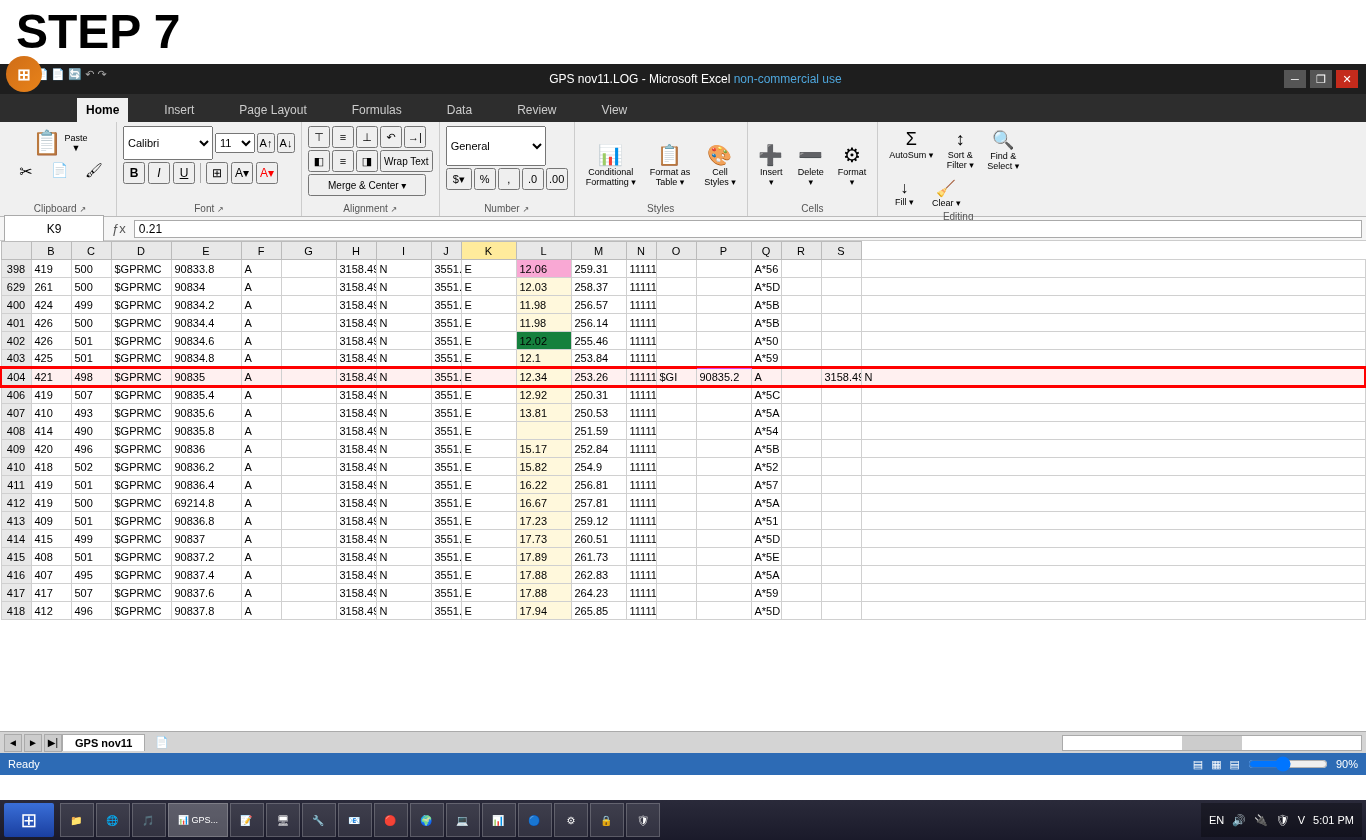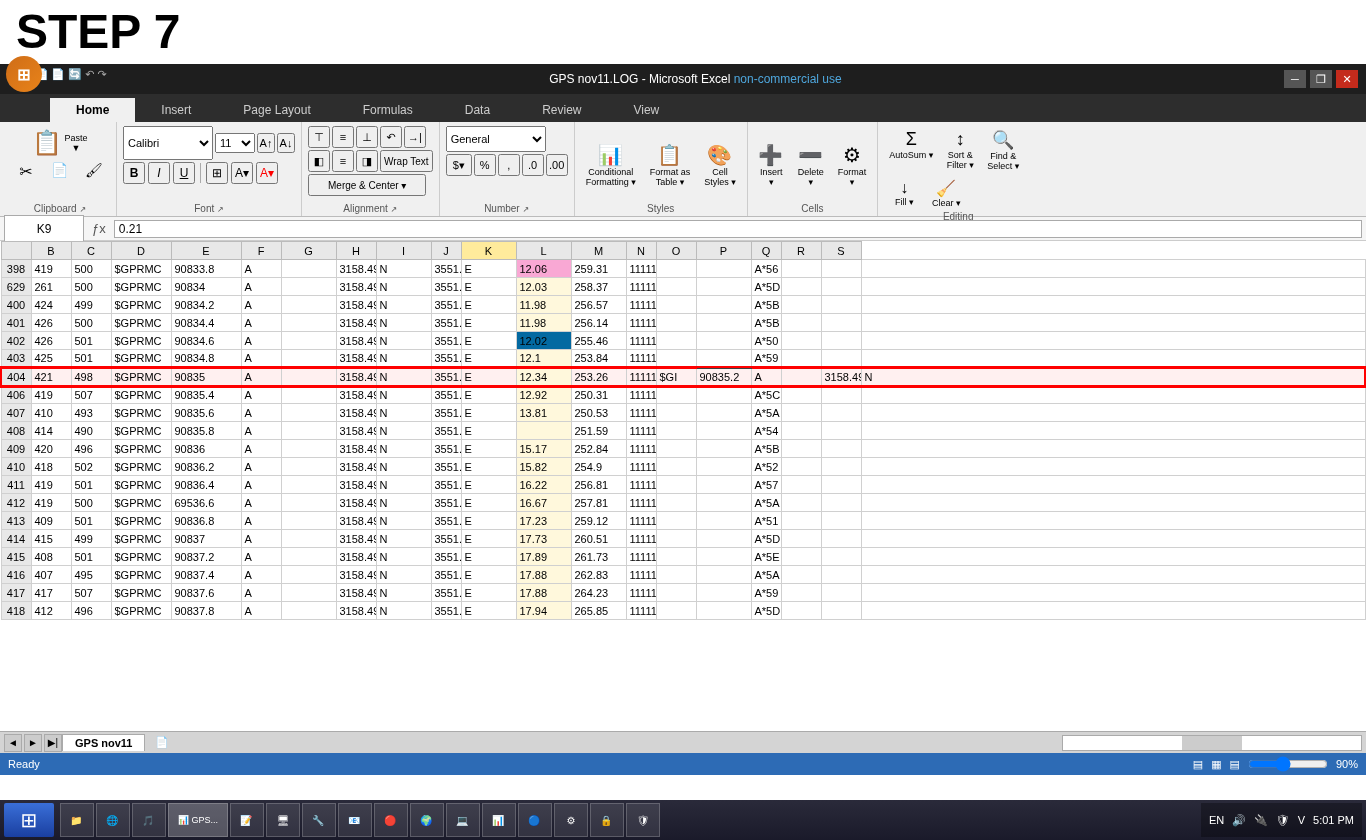--- a/index.html
+++ b/index.html
@@ -33,27 +33,28 @@
 
     
     .ribbon-tabs {
       background: #2d2d2d;
       height: 28px;
       display: flex;
       align-items: flex-end;
       padding-left: 50px;
     }
     .ribbon-tab {
-      padding: 4px 26px;
+      padding: 4px 9px;
       font-size: 12px;
       color: #ccc;
       cursor: pointer;
       height: 24px;
       display: flex;
       align-items: center;
+      margin-left: 27px;
     }
     .ribbon-tab.active {
       background: #f0f0f0;
       color: #000;
       font-weight: bold;
     }
 
     
     .ribbon {
       background: #f0f0f0;
@@ -99,21 +100,21 @@
     .formula-bar {
       background: #f5f5f5;
       border-bottom: 1px solid #ccc;
       height: 24px;
       display: flex;
       align-items: center;
       padding: 0 4px;
       gap: 4px;
     }
     .name-box {
-      width: 80px;
+      width: 100px;
       border: 1px solid #aaa;
       padding: 6px 4px;
       font-size: 12px;
       background: #fff;
       text-align: center;
     }
     .formula-label {
       font-size: 13px;
       color: #555;
       padding: 0 4px;
@@ -369,21 +370,21 @@
       </div>
       <div style="display:flex; gap:2px; align-items:center;">
         <button style="font-size:10px; height:22px; padding:0 18px;">Merge &amp; Center ▾</button>
       </div>
     </div>
     <div class="group-label">Alignment <span style="font-size:8px;">↗</span></div>
   </div>
 
   <div class="ribbon-group" style="min-width:110px;">
     <div class="ribbon-group-content" style="flex-direction:column; gap:2px; width:100%;">
-      <select style="width:100px; font-size:11px; height:26px;">
+      <select style="width:100px; font-size:11px; height:40px;">
         <option>General</option>
       </select>
       <div style="display:flex; gap:2px; align-items:center;">
         <button style="width:26px; height:22px; font-size:11px;">$▾</button>
         <button style="width:22px; height:22px; font-size:11px;">%</button>
         <button style="width:22px; height:22px; font-size:11px;">,</button>
         <button style="width:22px; height:22px; font-size:11px;">.0</button>
         <button style="width:22px; height:22px; font-size:11px;">.00</button>
       </div>
     </div>
@@ -574,21 +575,21 @@
             <td>426</td>
             <td>501</td>
             <td>$GPRMC</td>
             <td>90834.6</td>
             <td>A</td>
             <td></td>
             <td>3158.49</td>
             <td>N</td>
             <td>3551.92</td>
             <td>E</td>
-            <td style="background: #0369a1;">12.02</td>
+            <td style="background: #15803d;">12.02</td>
             <td>255.46</td>
             <td>111112</td>
             <td></td>
             <td></td>
             <td>A*50</td>
             <td></td>
             <td></td>
             <td></td>
           </tr>
           <tr>
@@ -622,21 +623,21 @@
             <td style="border-top: 2px solid red; border-bottom: 2px solid red;">A</td>
             <td style="border-top: 2px solid red; border-bottom: 2px solid red;"></td>
             <td style="border-top: 2px solid red; border-bottom: 2px solid red;">3158.49</td>
             <td style="border-top: 2px solid red; border-bottom: 2px solid red;">N</td>
             <td style="border-top: 2px solid red; border-bottom: 2px solid red;">3551.92</td>
             <td style="border-top: 2px solid red; border-bottom: 2px solid red;">E</td>
             <td style="background: rgb(255, 248, 220); border-top: 2px solid red; border-bottom: 2px solid red;">12.34</td>
             <td style="border-top: 2px solid red; border-bottom: 2px solid red;">253.26</td>
             <td style="border-top: 2px solid red; border-bottom: 2px solid red;">11111</td>
             <td style="border-top: 2px solid red; border-bottom: 2px solid red;">$GI</td>
-            <td style="border-top: 2px solid #404040; border-bottom: 2px solid red;">90835.2</td>
+            <td style="border-top: 2px solid #d946ef; border-bottom: 2px solid red;">90835.2</td>
             <td style="border-top: 2px solid red; border-bottom: 2px solid red;">A</td>
             <td style="border-top: 2px solid red; border-bottom: 2px solid red;"></td>
             <td style="border-top: 2px solid red; border-bottom: 2px solid red;">3158.49</td>
             <td style="border-top: 2px solid red; border-bottom: 2px solid red; border-right: 2px solid red;">N</td>
           </tr>
           <tr>
             <td class="row-num">406</td>
             <td>419</td>
             <td>507</td>
             <td>$GPRMC</td>
@@ -765,21 +766,21 @@
             <td>A*57</td>
             <td></td>
             <td></td>
             <td></td>
           </tr>
           <tr>
             <td class="row-num">412</td>
             <td>419</td>
             <td>500</td>
             <td>$GPRMC</td>
-            <td>69536.6</td>
+            <td>69214.8</td>
             <td>A</td>
             <td></td>
             <td>3158.49</td>
             <td>N</td>
             <td>3551.91</td>
             <td>E</td>
             <td style="background: rgb(255, 248, 220);">16.67</td>
             <td>257.81</td>
             <td>111112</td>
             <td></td>

